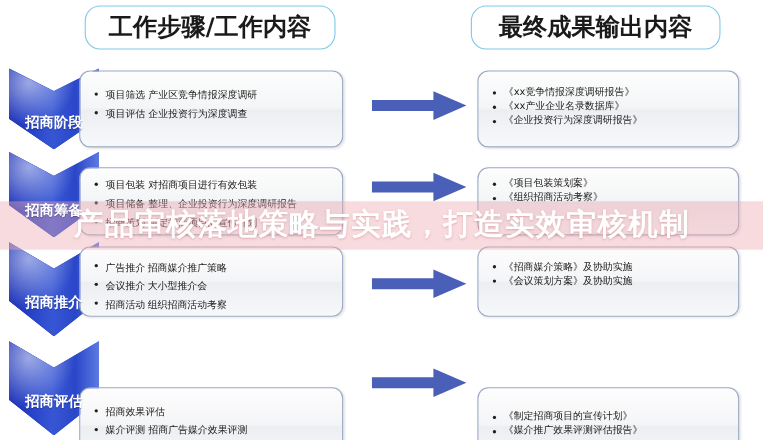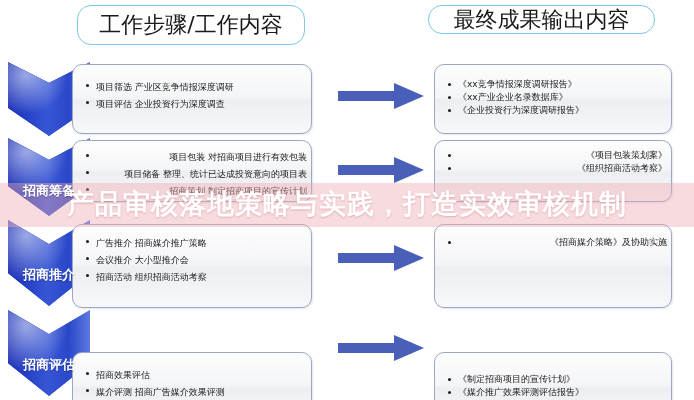--- a/index.html
+++ b/index.html
@@ -29,27 +29,27 @@
     border: 1px solid #7ec8e8;
     border-radius: 14px;
     background: #ffffff;
     display: flex;
     align-items: center;
     justify-content: center;
     box-sizing: border-box;
   }
   .header-pill span {
     font-size: 22px;
-    font-weight: 400;
+    font-weight: 700;
     color: #1a1a1a;
     letter-spacing: 0px;
     white-space: nowrap;
   }
   #header-left  { left: 77px;  top: 5px;  width: 228px; height: 40px; }
-  #header-right { left: 428px; top: 5px;  width: 227px; height: 29px; }
+  #header-right { left: 428px; top: 5px;  width: 227px; height: 40px; }
 
   
   .row {
     position: absolute;
     left: 0;
     width: 694px;
   }
   #row-0 { top: 60px;  height: 78px; }
   #row-1 { top: 138px; height: 80px; }
   #row-2 { top: 218px; height: 90px; }
@@ -102,22 +102,22 @@
     border-radius: 10px;
     background: linear-gradient(180deg, #fdfdfd 0%, #f4f5f7 48%, #eceef2 52%, #f7f8fa 100%);
     box-shadow: 1px 1px 2px rgba(0,0,0,0.10);
     padding: 6px 4px 6px 10px;
     overflow: hidden;
   }
   .box-left  { left: 72px;  width: 240px; }
   .box-right { left: 434px; width: 238px; }
 
   #row-0 .content-box { top: 4px;  height: 70px; }
-  #row-1 .content-box { top: 2px;  height: 62px; text-align: right; }
-  #row-2 .content-box { top: 6px;  height: 84px; }
+  #row-1 .content-box { top: 14px;  height: 62px; }
+  #row-2 .content-box { top: 6px;  height: 64px; font-family: Liberation Serif, serif; }
   #row-3 .content-box { top: 4px;  height: 70px; margin-top: 40px; }
 
   .bullet-list {
     margin: 0;
     padding: 0;
     list-style: none;
   }
   .bullet-list li {
     position: relative;
     padding-left: 13px;
@@ -137,21 +137,21 @@
     background: #202020;
     border-radius: 50%;
   }
   .box-left .bullet-list li { line-height: 17px; }
   .box-right .bullet-list li { line-height: 13px; }
   #row-0 .box-left .bullet-list { padding-top: 8px; }
   #row-0 .box-right .bullet-list { padding-top: 7px; }
   #row-1 .box-left .bullet-list { padding-top: 2px; }
   #row-1 .box-right .bullet-list { padding-top: 2px; }
   #row-2 .box-left .bullet-list { padding-top: 4px; }
-  #row-2 .box-right .bullet-list { padding-top: 5px; text-align: right; }
+  #row-2 .box-right .bullet-list { padding-top: 5px; }
   #row-3 .box-left .bullet-list { padding-top: 8px; }
   #row-3 .box-right .bullet-list { padding-top: 14px; }
 
   
   .arrow {
     position: absolute;
     width: 86px;
     height: 28px;
   }
   #arr-0 { left: 338px; top: 22px; }
@@ -221,21 +221,21 @@
     </div>
   </div>
 
   <div class="row" id="row-1">
     <div class="chevron" id="chev-1">
       <div class="chevron-inner"></div>
     </div>
     <div class="content-box box-left">
       <ul class="bullet-list">
         <li>项目包装 对招商项目进行有效包装</li>
-        <li>项目储备 整理、统计已达成投资意向的项目表</li>
+        <li>项目储备 整理、企业投资行为深度调研报告</li>
         <li>招商策划 制定招商项目的宣传计划</li>
       </ul>
     </div>
     <svg class="arrow" id="arr-1" viewBox="0 0 86 28">
       <path d="M0 9 L56 9 L56 1 L86 14 L56 27 L56 19 L0 19 Z" fill="#4a60b8"></path>
     </svg>
     <div class="content-box box-right">
       <ul class="bullet-list">
         <li>《项目包装策划案》</li>
         <li>《组织招商活动考察》</li>
@@ -253,20 +253,21 @@
         <li>会议推介 大小型推介会</li>
         <li>招商活动 组织招商活动考察</li>
       </ul>
     </div>
     <svg class="arrow" id="arr-2" viewBox="0 0 86 28">
       <path d="M0 9 L56 9 L56 1 L86 14 L56 27 L56 19 L0 19 Z" fill="#4a60b8"></path>
     </svg>
     <div class="content-box box-right">
       <ul class="bullet-list">
         <li>《招商媒介策略》及协助实施</li>
+        <li>《会议策划方案》及协助实施</li>
       </ul>
     </div>
   </div>
 
   <div class="row" id="row-3">
     <div class="chevron" id="chev-3">
       <div class="chevron-inner"></div>
     </div>
     <div class="content-box box-left">
       <ul class="bullet-list">
@@ -278,20 +279,21 @@
       <path d="M0 9 L56 9 L56 1 L86 14 L56 27 L56 19 L0 19 Z" fill="#4a60b8"></path>
     </svg>
     <div class="content-box box-right">
       <ul class="bullet-list">
         <li>《制定招商项目的宣传计划》</li>
         <li>《媒介推广效果评测评估报告》</li>
       </ul>
     </div>
   </div>
 
+  <div class="chevron-label" style="top: 102px; position: absolute; left: 8px; width: 82px; z-index: 60;">招商阶段</div>
   <div class="chevron-label" style="top: 182px; position: absolute; left: 8px; width: 82px; z-index: 60; font-family: Liberation Mono, monospace;">招商筹备</div>
   <div class="chevron-label" style="top: 356px; position: absolute; left: 8px; width: 82px; z-index: 60;">招商评估</div>
   <div class="chevron-label" style="top: 266px; position: absolute; left: 8px; width: 82px; z-index: 60;">招商推介</div>
 
   <div id="watermark-band"></div>
   <div id="watermark-text">产品审核落地策略与实践，打造实效审核机制</div>
 
 </div>
 
 </body></html>

